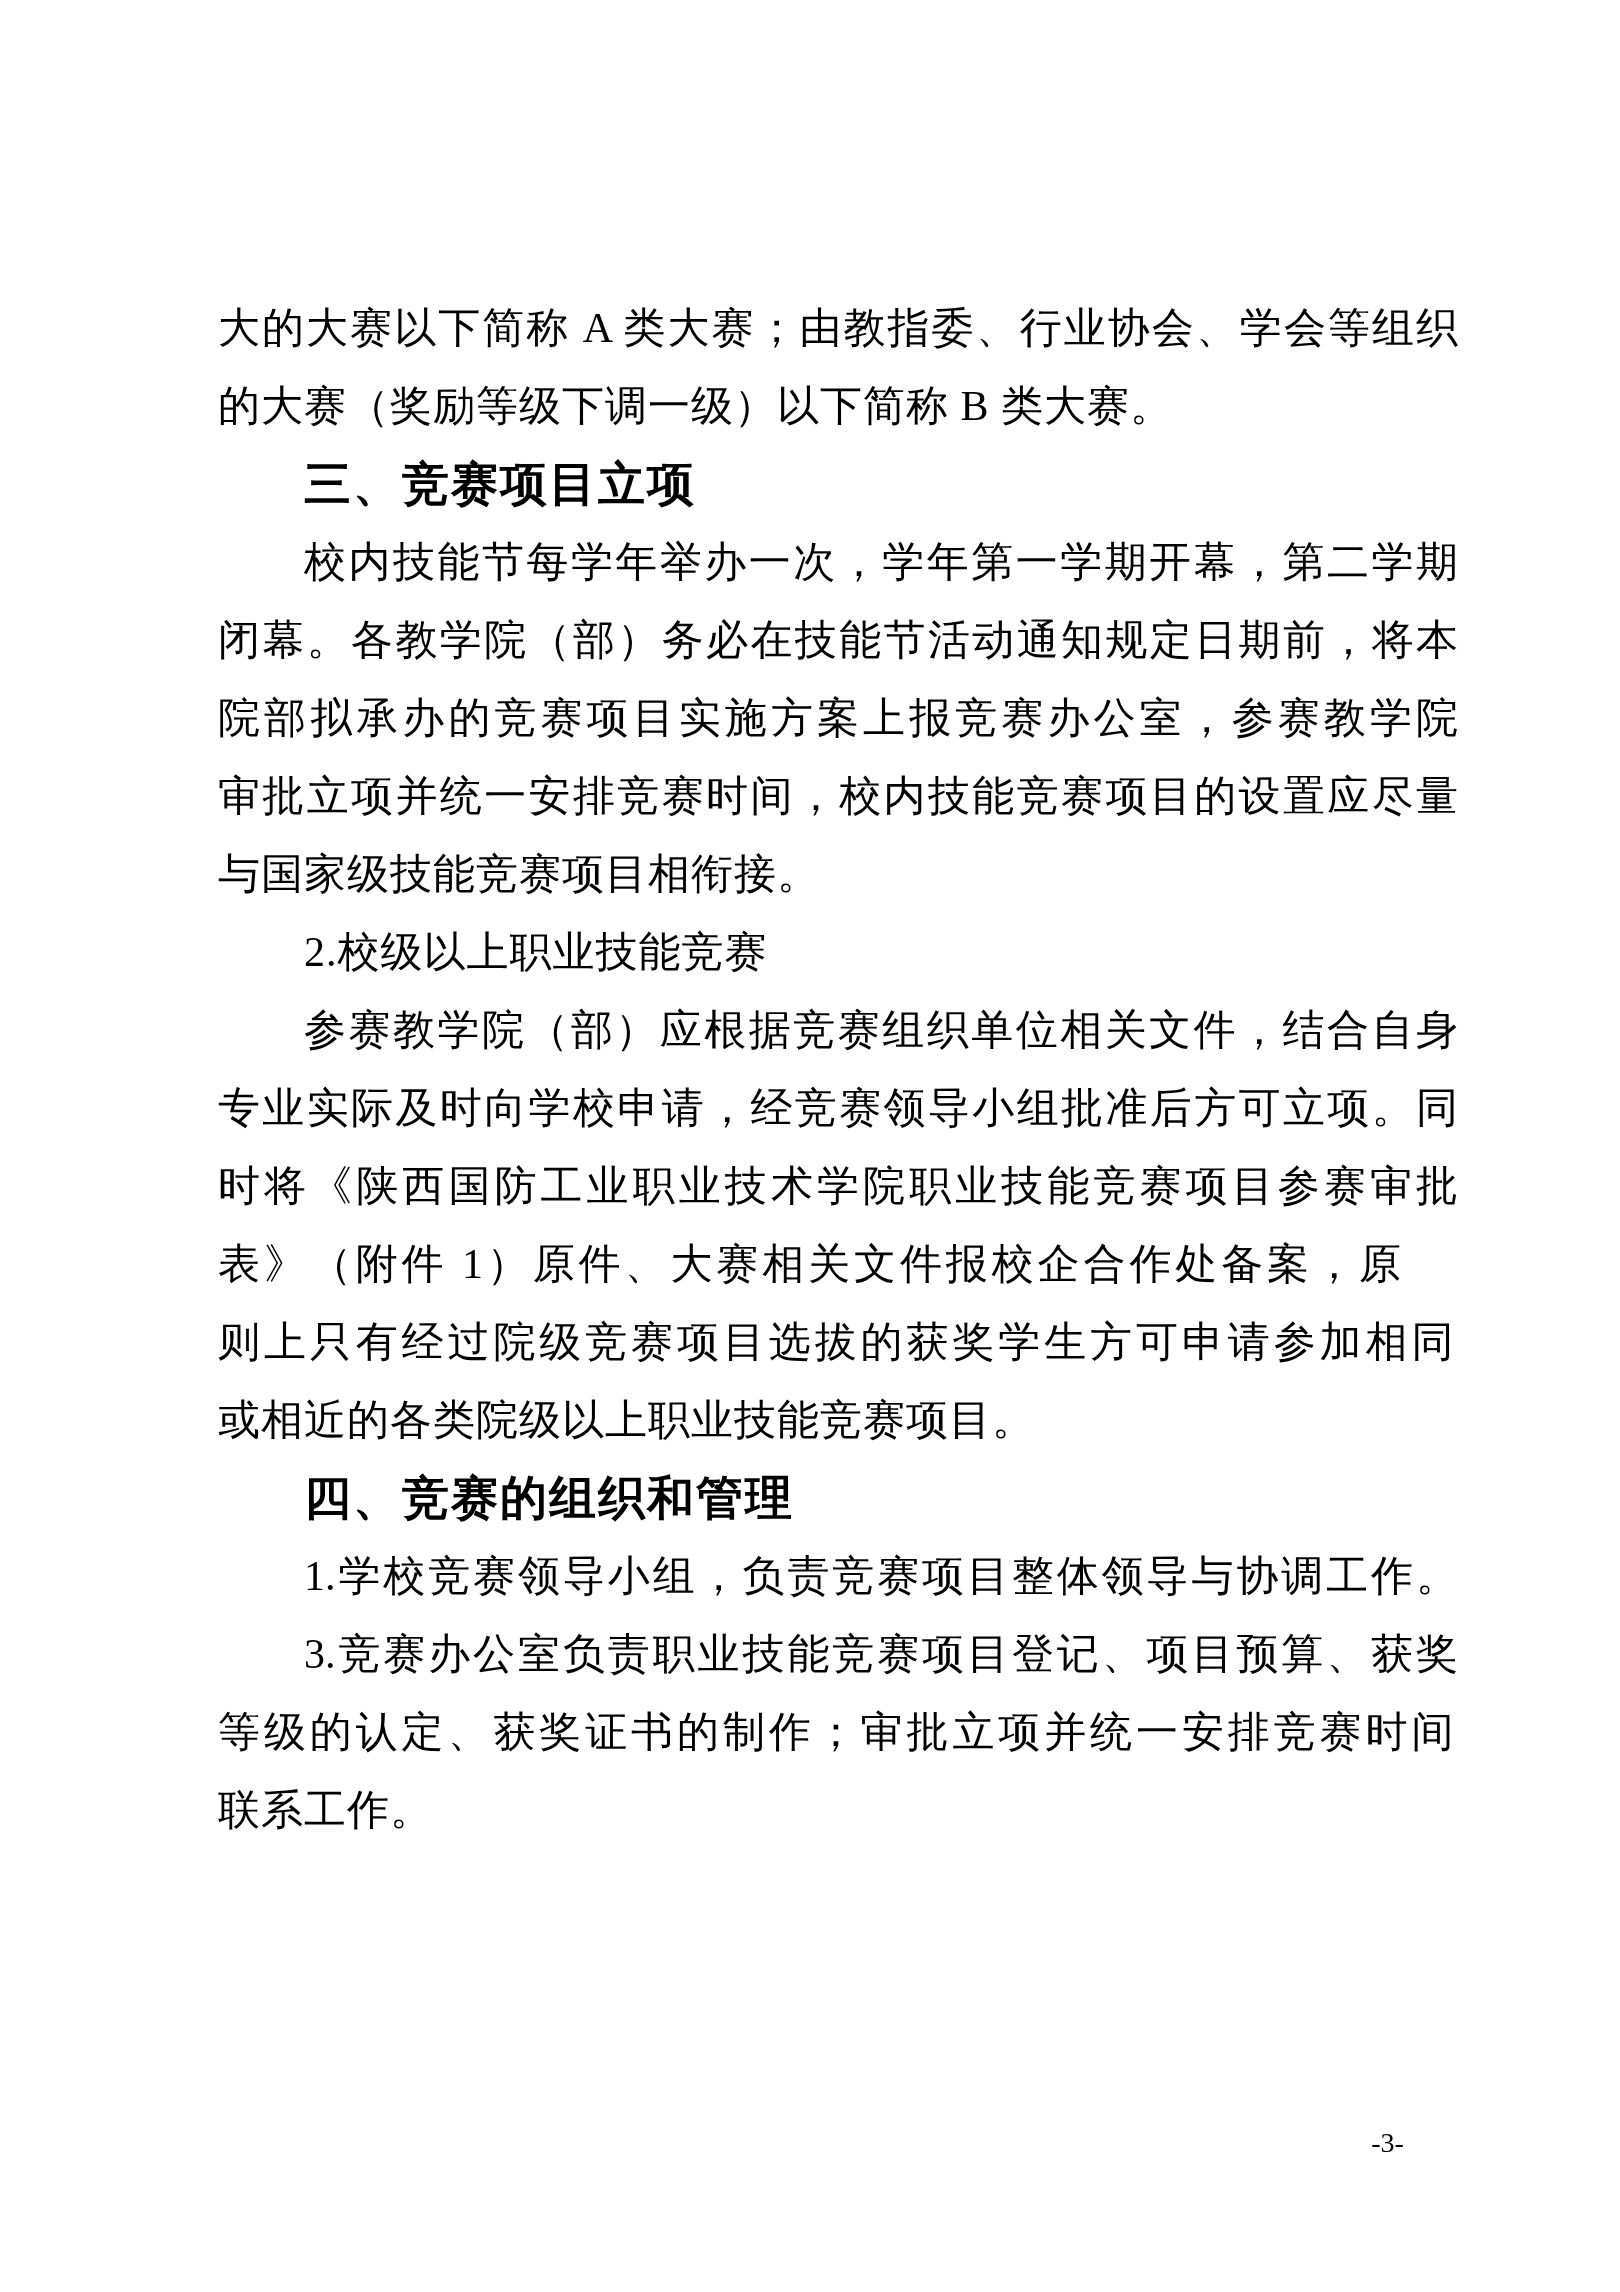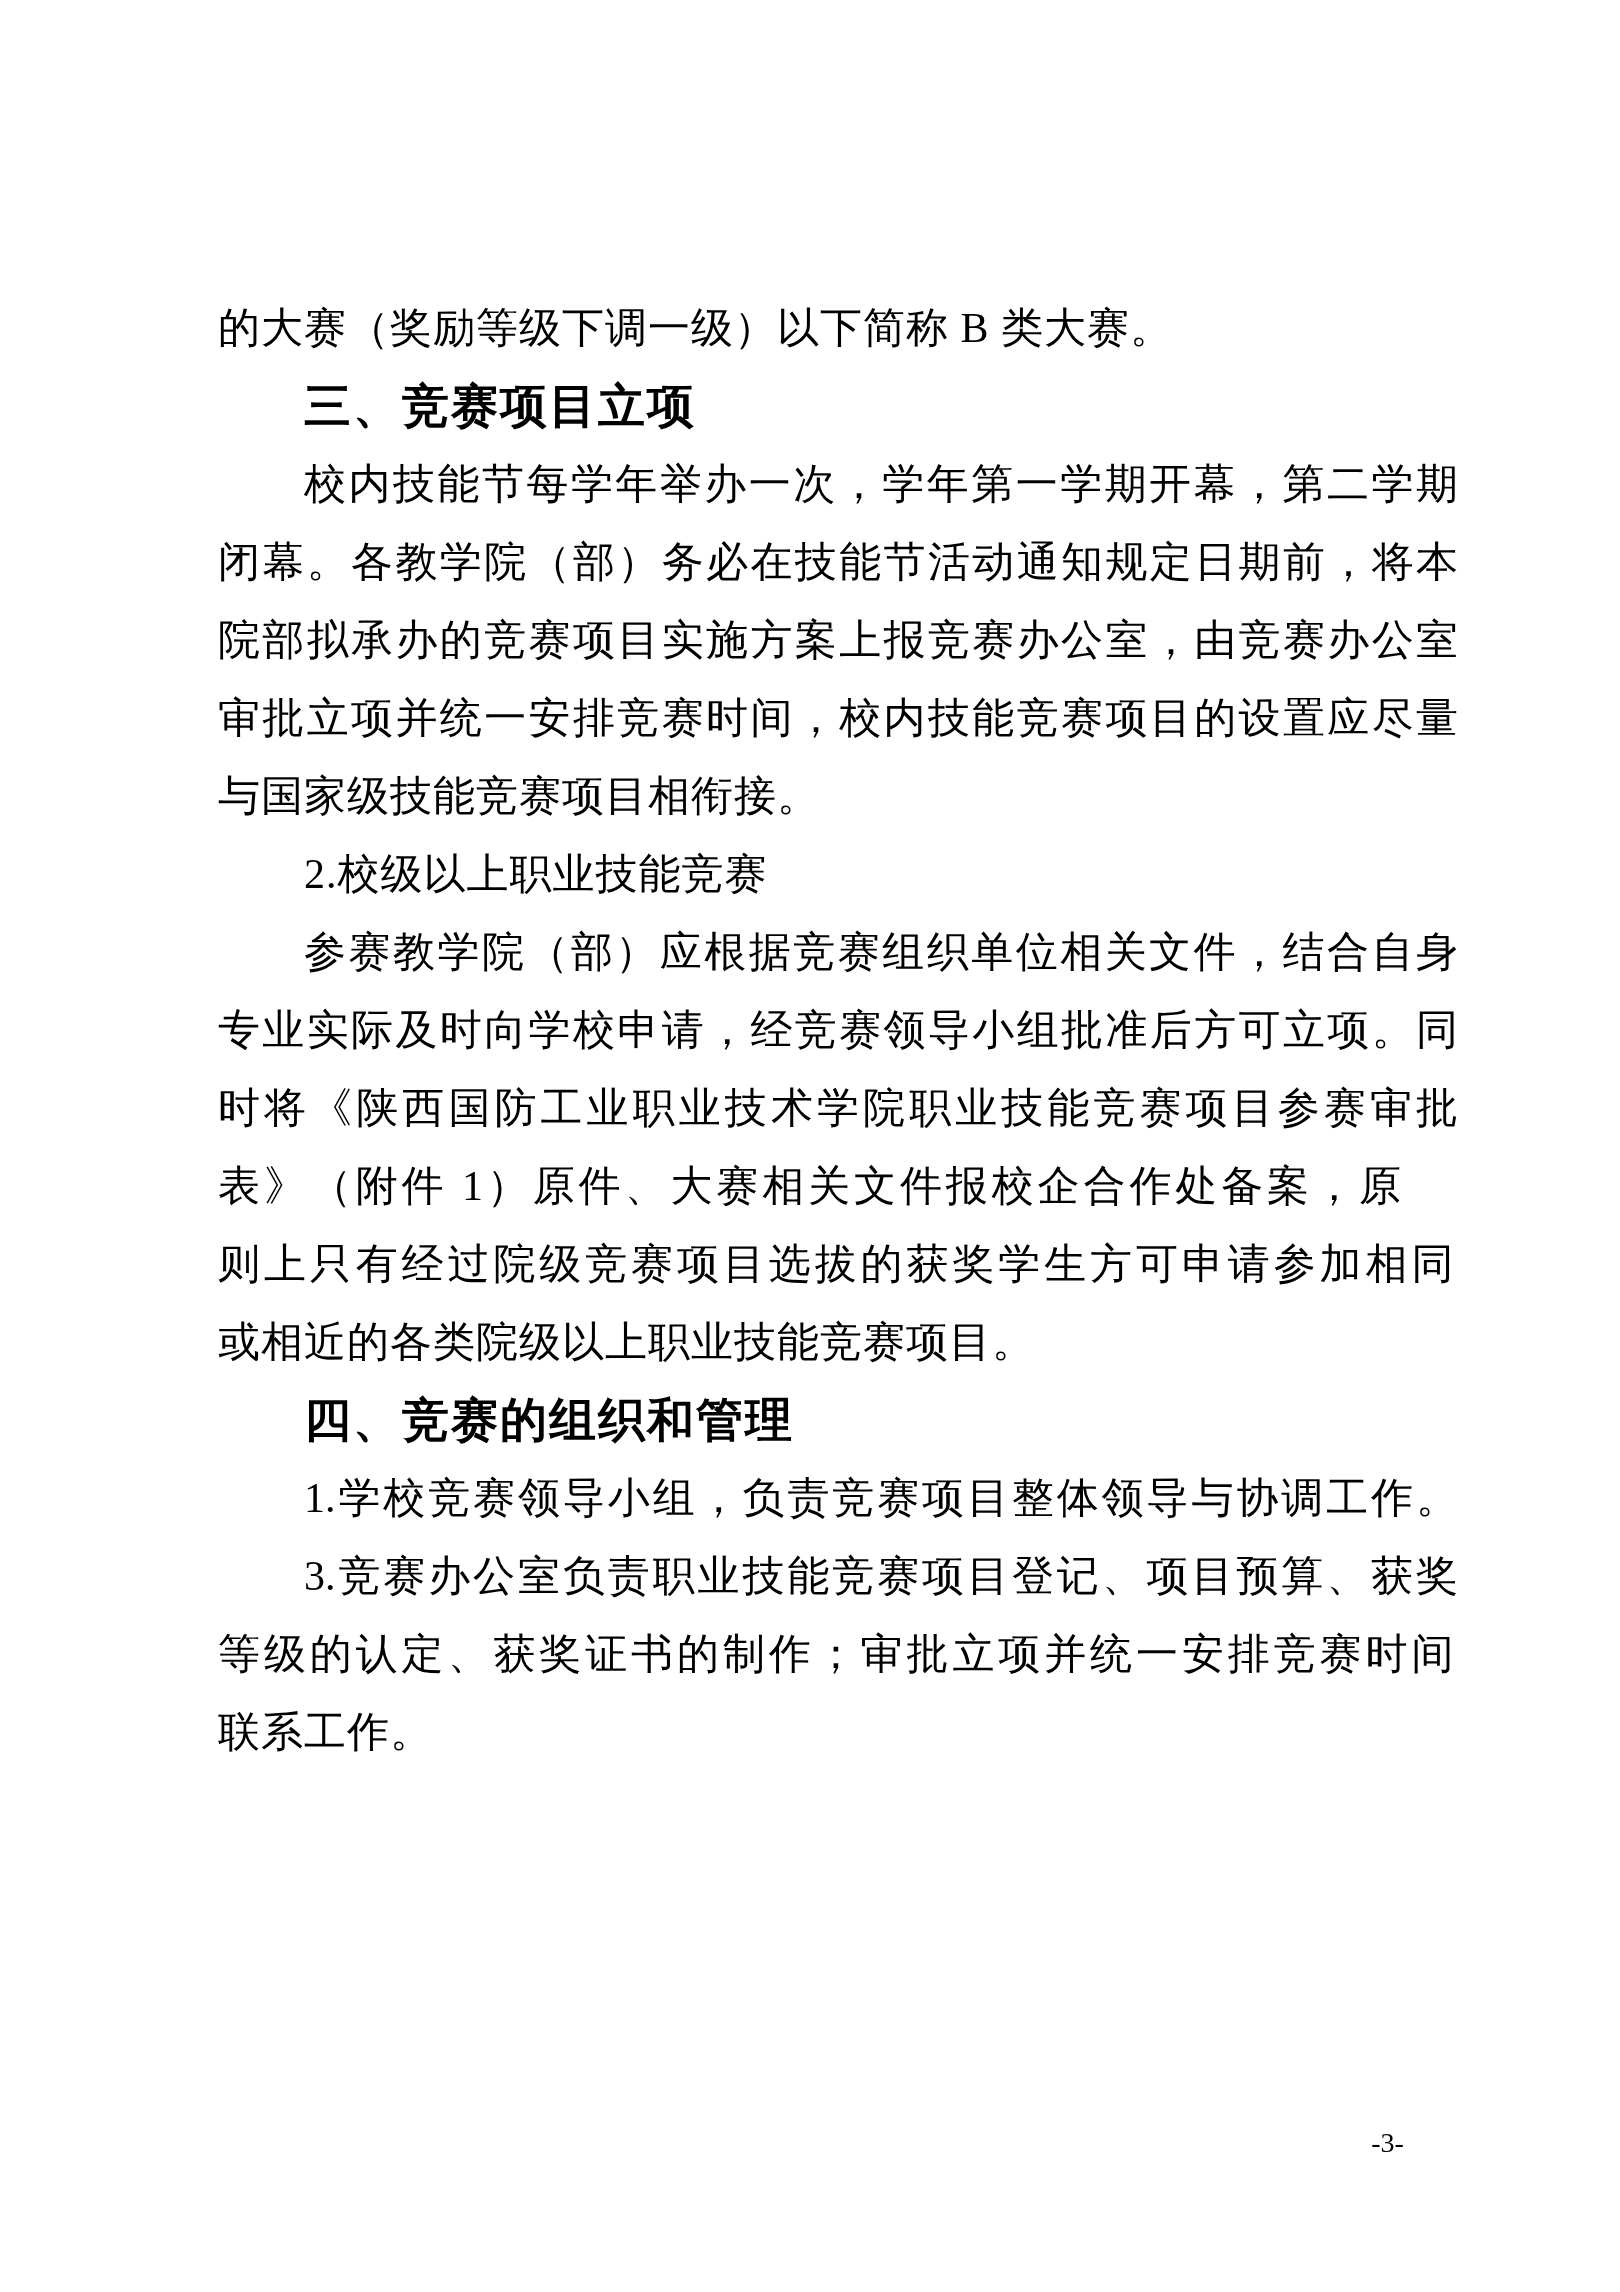--- a/index.html
+++ b/index.html
@@ -54,25 +54,26 @@
     text-align: center;
     font-family: "Liberation Serif", "DejaVu Serif", serif;
     color: #000000;
   }
 </style>
 </head>
 <body>
 
 <div class="page">
   <div class="content">
+    <div class="line justify">大的大赛以下简称 A 类大赛；由教指委、行业协会、学会等组织</div>
     <div class="line">的大赛（奖励等级下调一级）以下简称 B 类大赛。</div>
     <div class="line heading indent">三、竞赛项目立项</div>
     <div class="line indent justify">校内技能节每学年举办一次，学年第一学期开幕，第二学期</div>
     <div class="line justify">闭幕。各教学院（部）务必在技能节活动通知规定日期前，将本</div>
-    <div class="line justify">院部拟承办的竞赛项目实施方案上报竞赛办公室，由竞赛办公室</div>
+    <div class="line justify">院部拟承办的竞赛项目实施方案上报竞赛办公室，参赛教学院</div>
     <div class="line justify">审批立项并统一安排竞赛时间，校内技能竞赛项目的设置应尽量</div>
     <div class="line">与国家级技能竞赛项目相衔接。</div>
     <div class="line indent">2.校级以上职业技能竞赛</div>
     <div class="line indent justify">参赛教学院（部）应根据竞赛组织单位相关文件，结合自身</div>
     <div class="line justify">专业实际及时向学校申请，经竞赛领导小组批准后方可立项。同</div>
     <div class="line justify">时将《陕西国防工业职业技术学院职业技能竞赛项目参赛审批</div>
     <div class="line loose">表》（附件 1）原件、大赛相关文件报校企合作处备案，原</div>
     <div class="line loose">则上只有经过院级竞赛项目选拔的获奖学生方可申请参加相同</div>
     <div class="line">或相近的各类院级以上职业技能竞赛项目。</div>
     <div class="line heading indent">四、竞赛的组织和管理</div>

